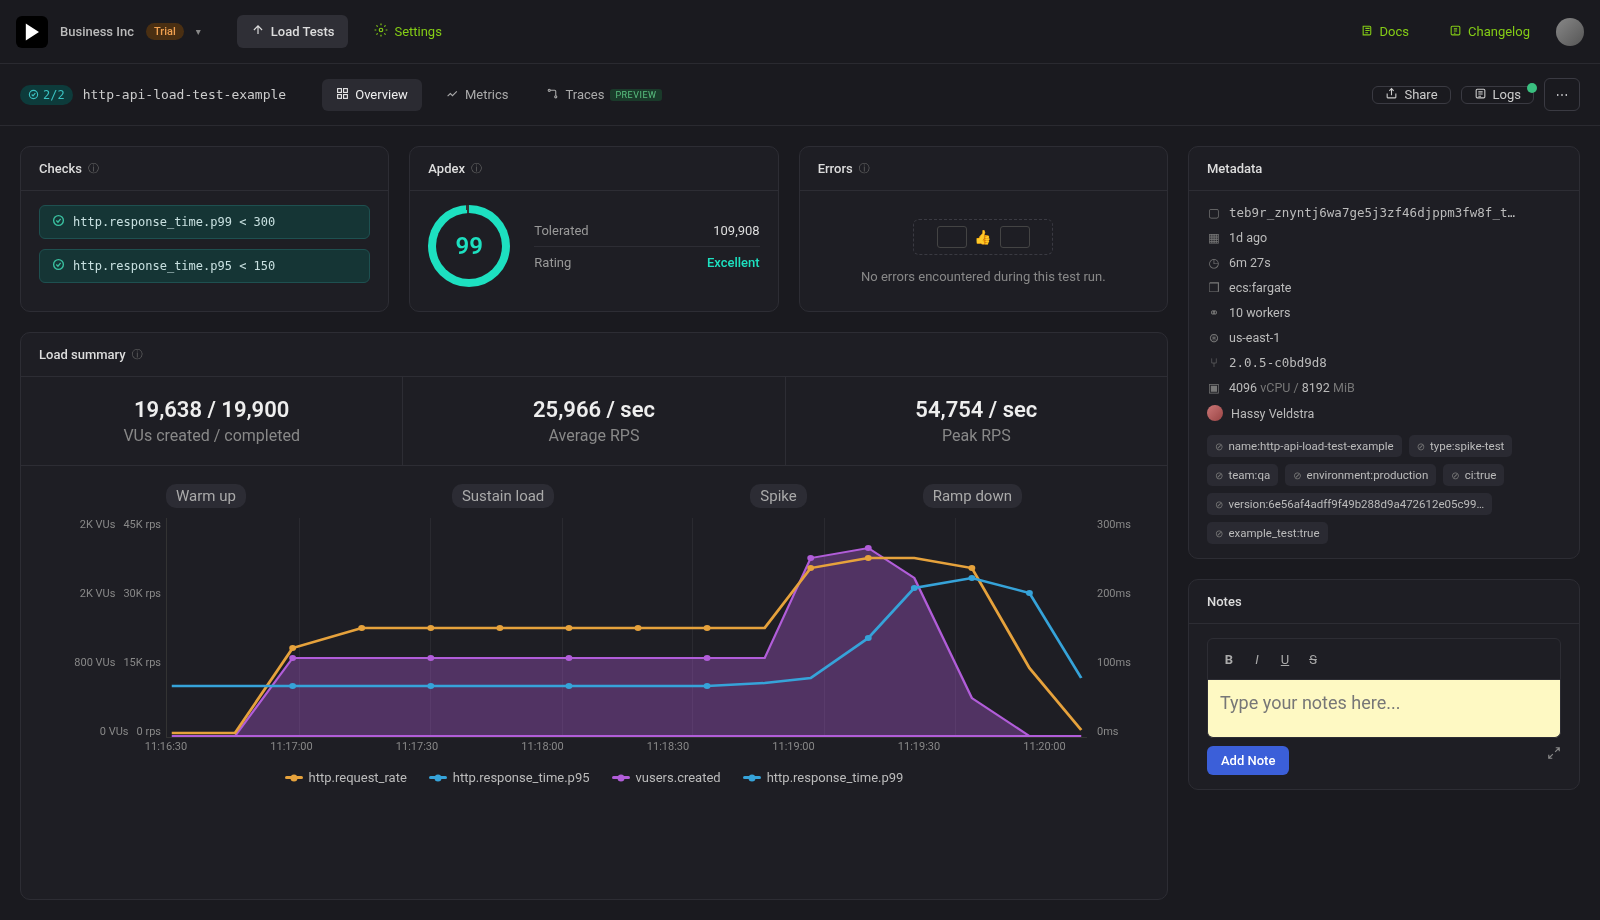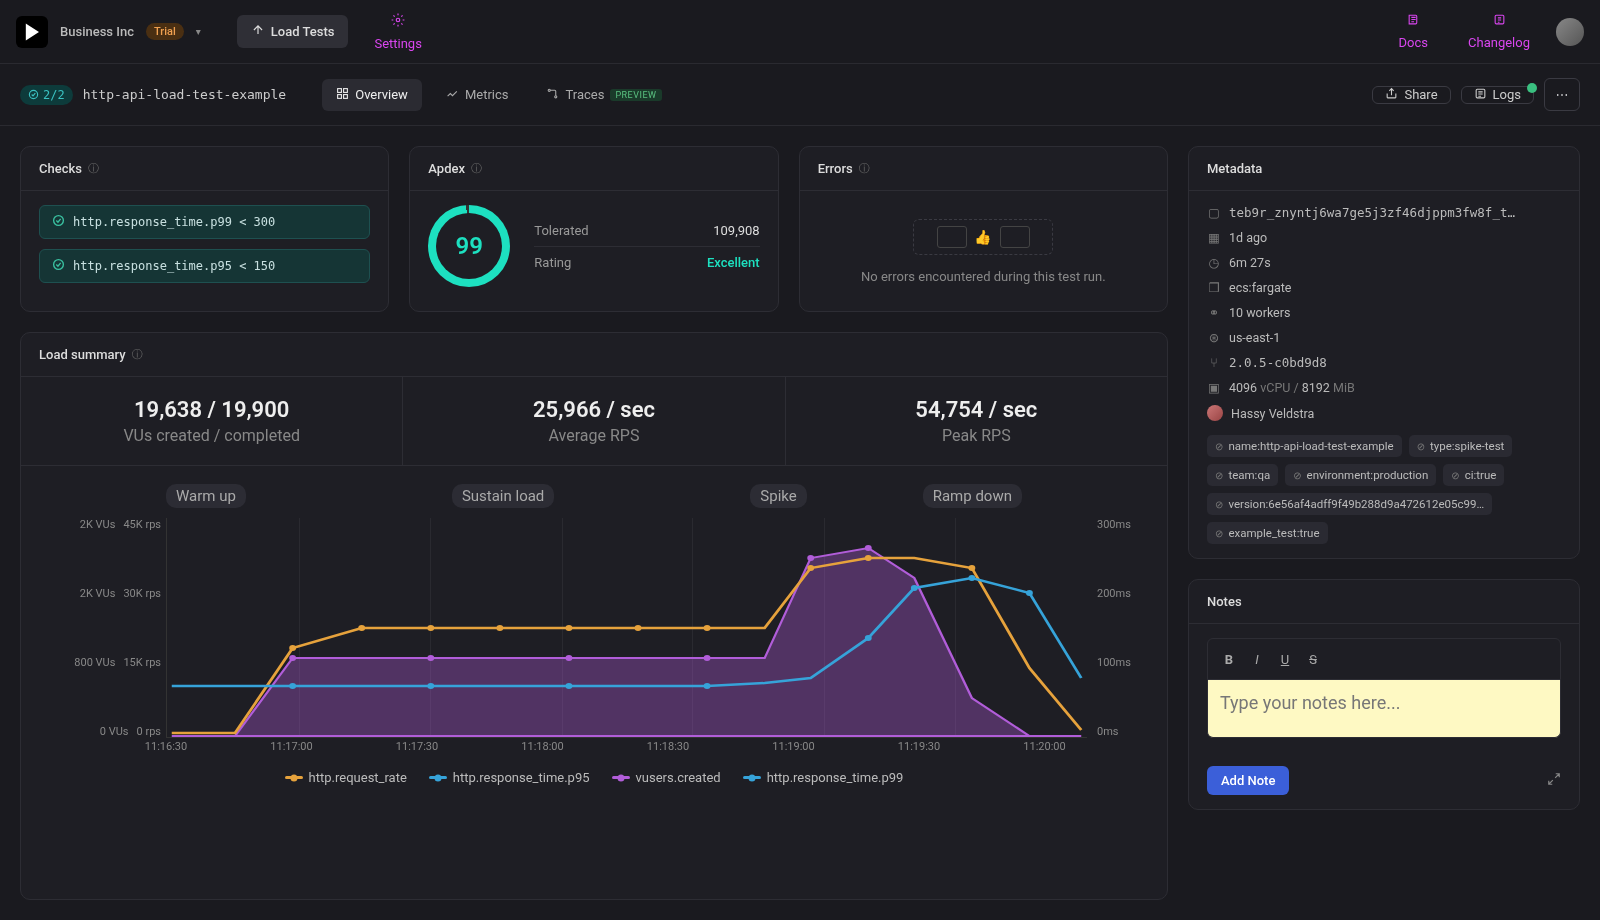--- a/index.html
+++ b/index.html
@@ -40,21 +40,21 @@
   display: inline-flex;
   align-items: center;
   gap: 6px;
   padding: 8px 14px;
   border-radius: 6px;
   font-size: 13px;
   cursor: pointer;
   color: #ddd;
 }
 .btn-primary { background: #2f2f36; font-weight: 500; }
-.btn-ghost { color: #d946ef; flex-direction: column; }
+.btn-ghost { color: #84cc16; }
 .spacer { flex: 1; }
 .avatar-img {
   width: 28px; height: 28px; border-radius: 50%;
   background: linear-gradient(135deg,#888,#555);
 }
 
 .subnav {
   height: 62px;
   display: flex;
   align-items: center;
@@ -210,21 +210,21 @@
 .meta-row .mono{font-family:ui-monospace,monospace;overflow:hidden;text-overflow:ellipsis;white-space:nowrap;}
 .avatar-sm{width:16px;height:16px;border-radius:50%;background:linear-gradient(135deg,#c77,#944);flex-shrink:0;}
 
 .tags{display:flex;flex-wrap:wrap;gap:7px;margin-top:14px;}
 .tag{display:inline-flex;align-items:center;gap:5px;background:#2a2a32;border-radius:5px;padding:4px 8px;font-size:11.5px;color:#bbb;}
 .tag .ti{color:#777;font-size:10px;}
 
 .notes-toolbar{display:flex;gap:2px;padding:8px;border:1px solid #2d2d34;border-radius:6px 6px 0 0;}
 .fmt-btn{width:26px;height:24px;display:flex;align-items:center;justify-content:center;color:#aaa;border-radius:4px;font-size:13px;}
 .notes-area{border:1px solid #2d2d34;border-top:none;border-radius:0 0 6px 6px;background:#fef9c3;padding:12px;min-height:58px;color:#777;font-size:18px;}
-.notes-footer{display:flex;justify-content:space-between;align-items:center;margin-top:28px;}
+.notes-footer{display:flex;justify-content:space-between;align-items:flex-start;margin-top:8px;}
 .btn-blue{background:#3b5fd9;color:#fff;padding:7px 14px;border-radius:6px;font-size:13px;font-weight:500;}
 .expand-icon{color:#888;cursor:pointer;}
 </style>
 </head>
 <body>
 
 <div class="topbar">
   <div class="logo">
     <svg width="18" height="18" viewBox="0 0 24 24" fill="none" stroke="#fff" stroke-width="2.5">
         <path d="M5 3l14 9-14 9z" fill="#fff"></path>

